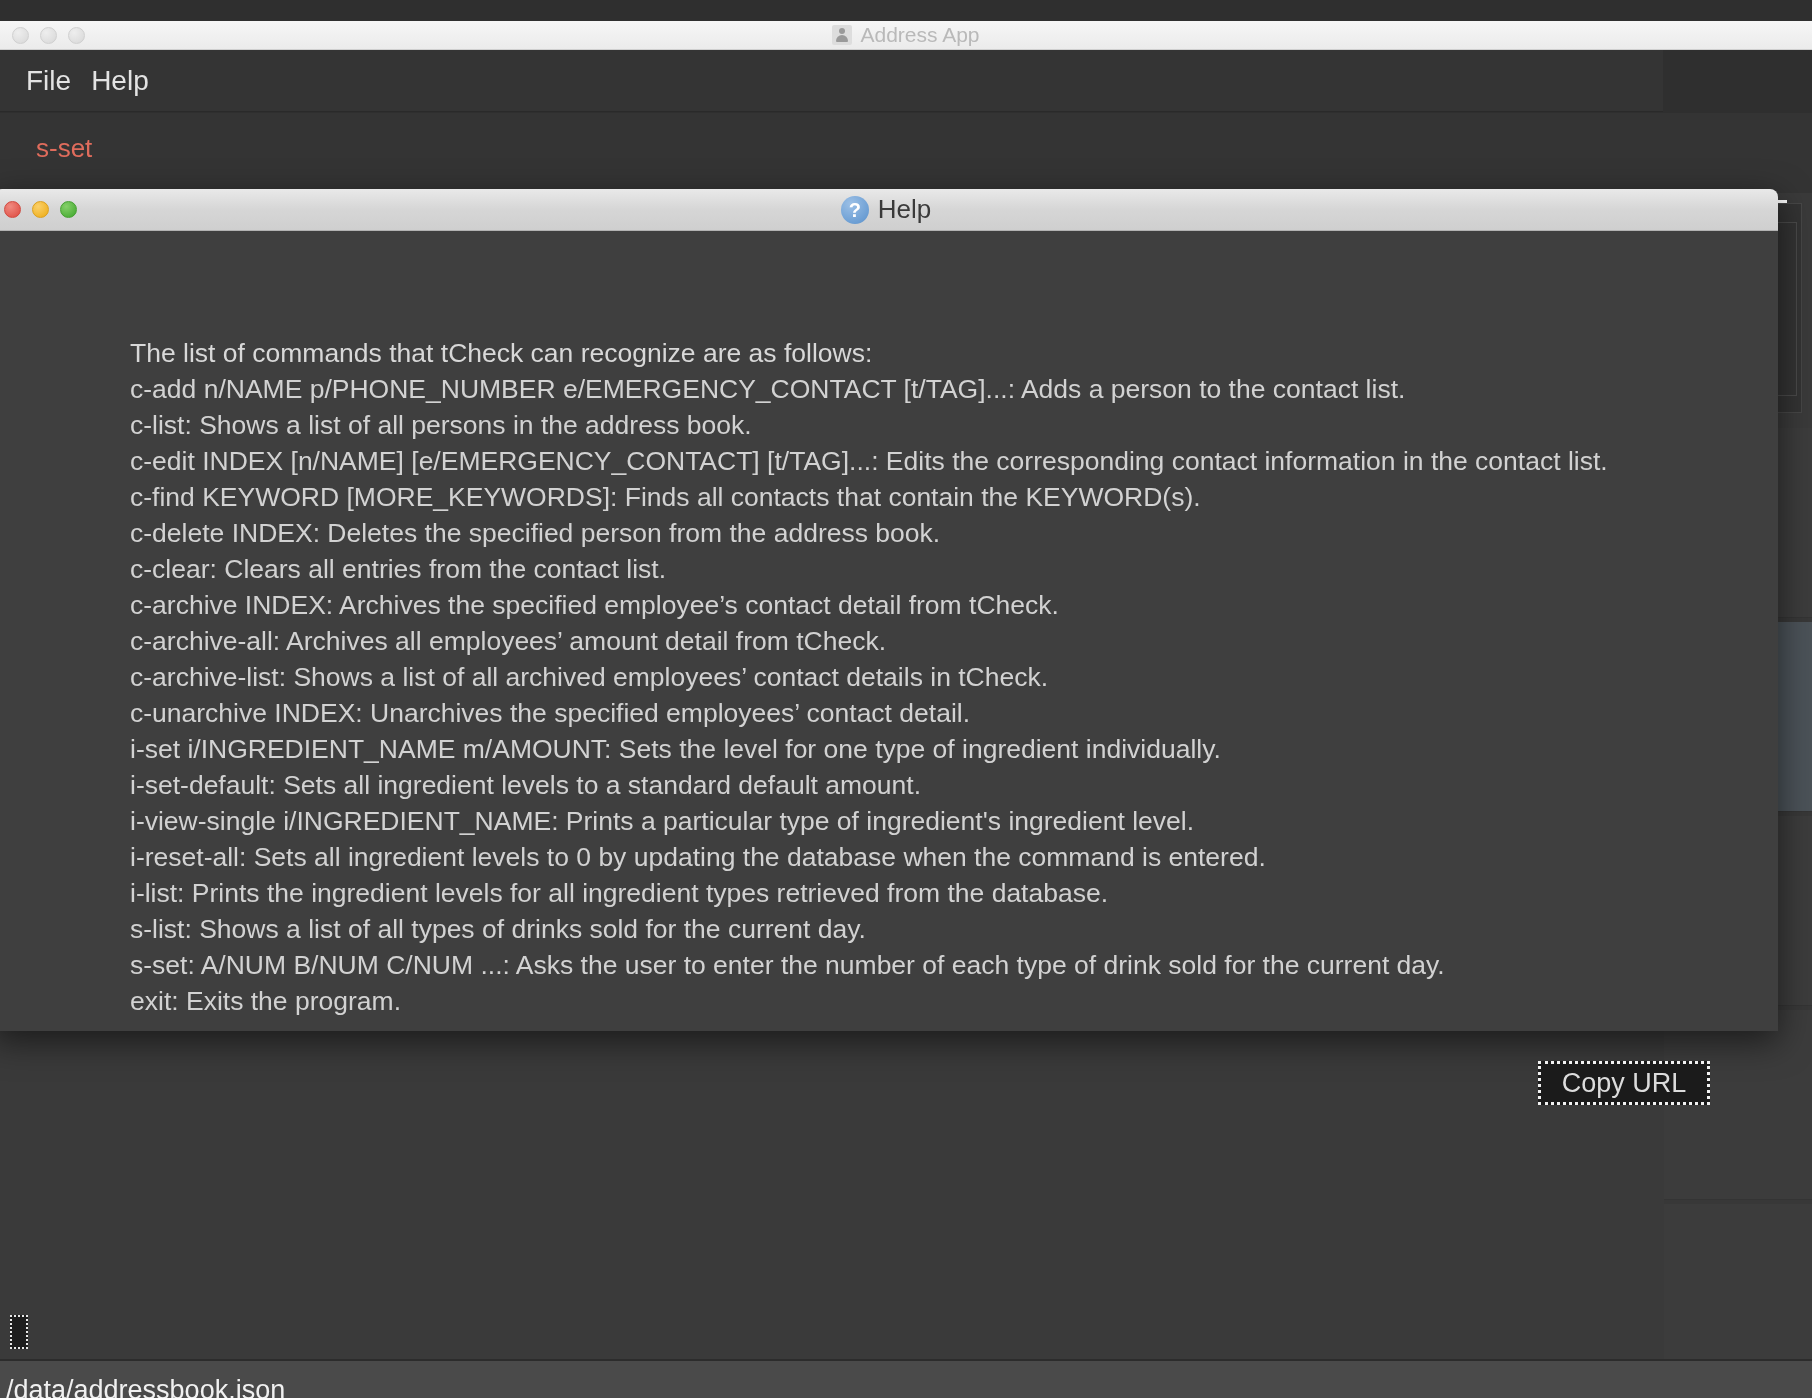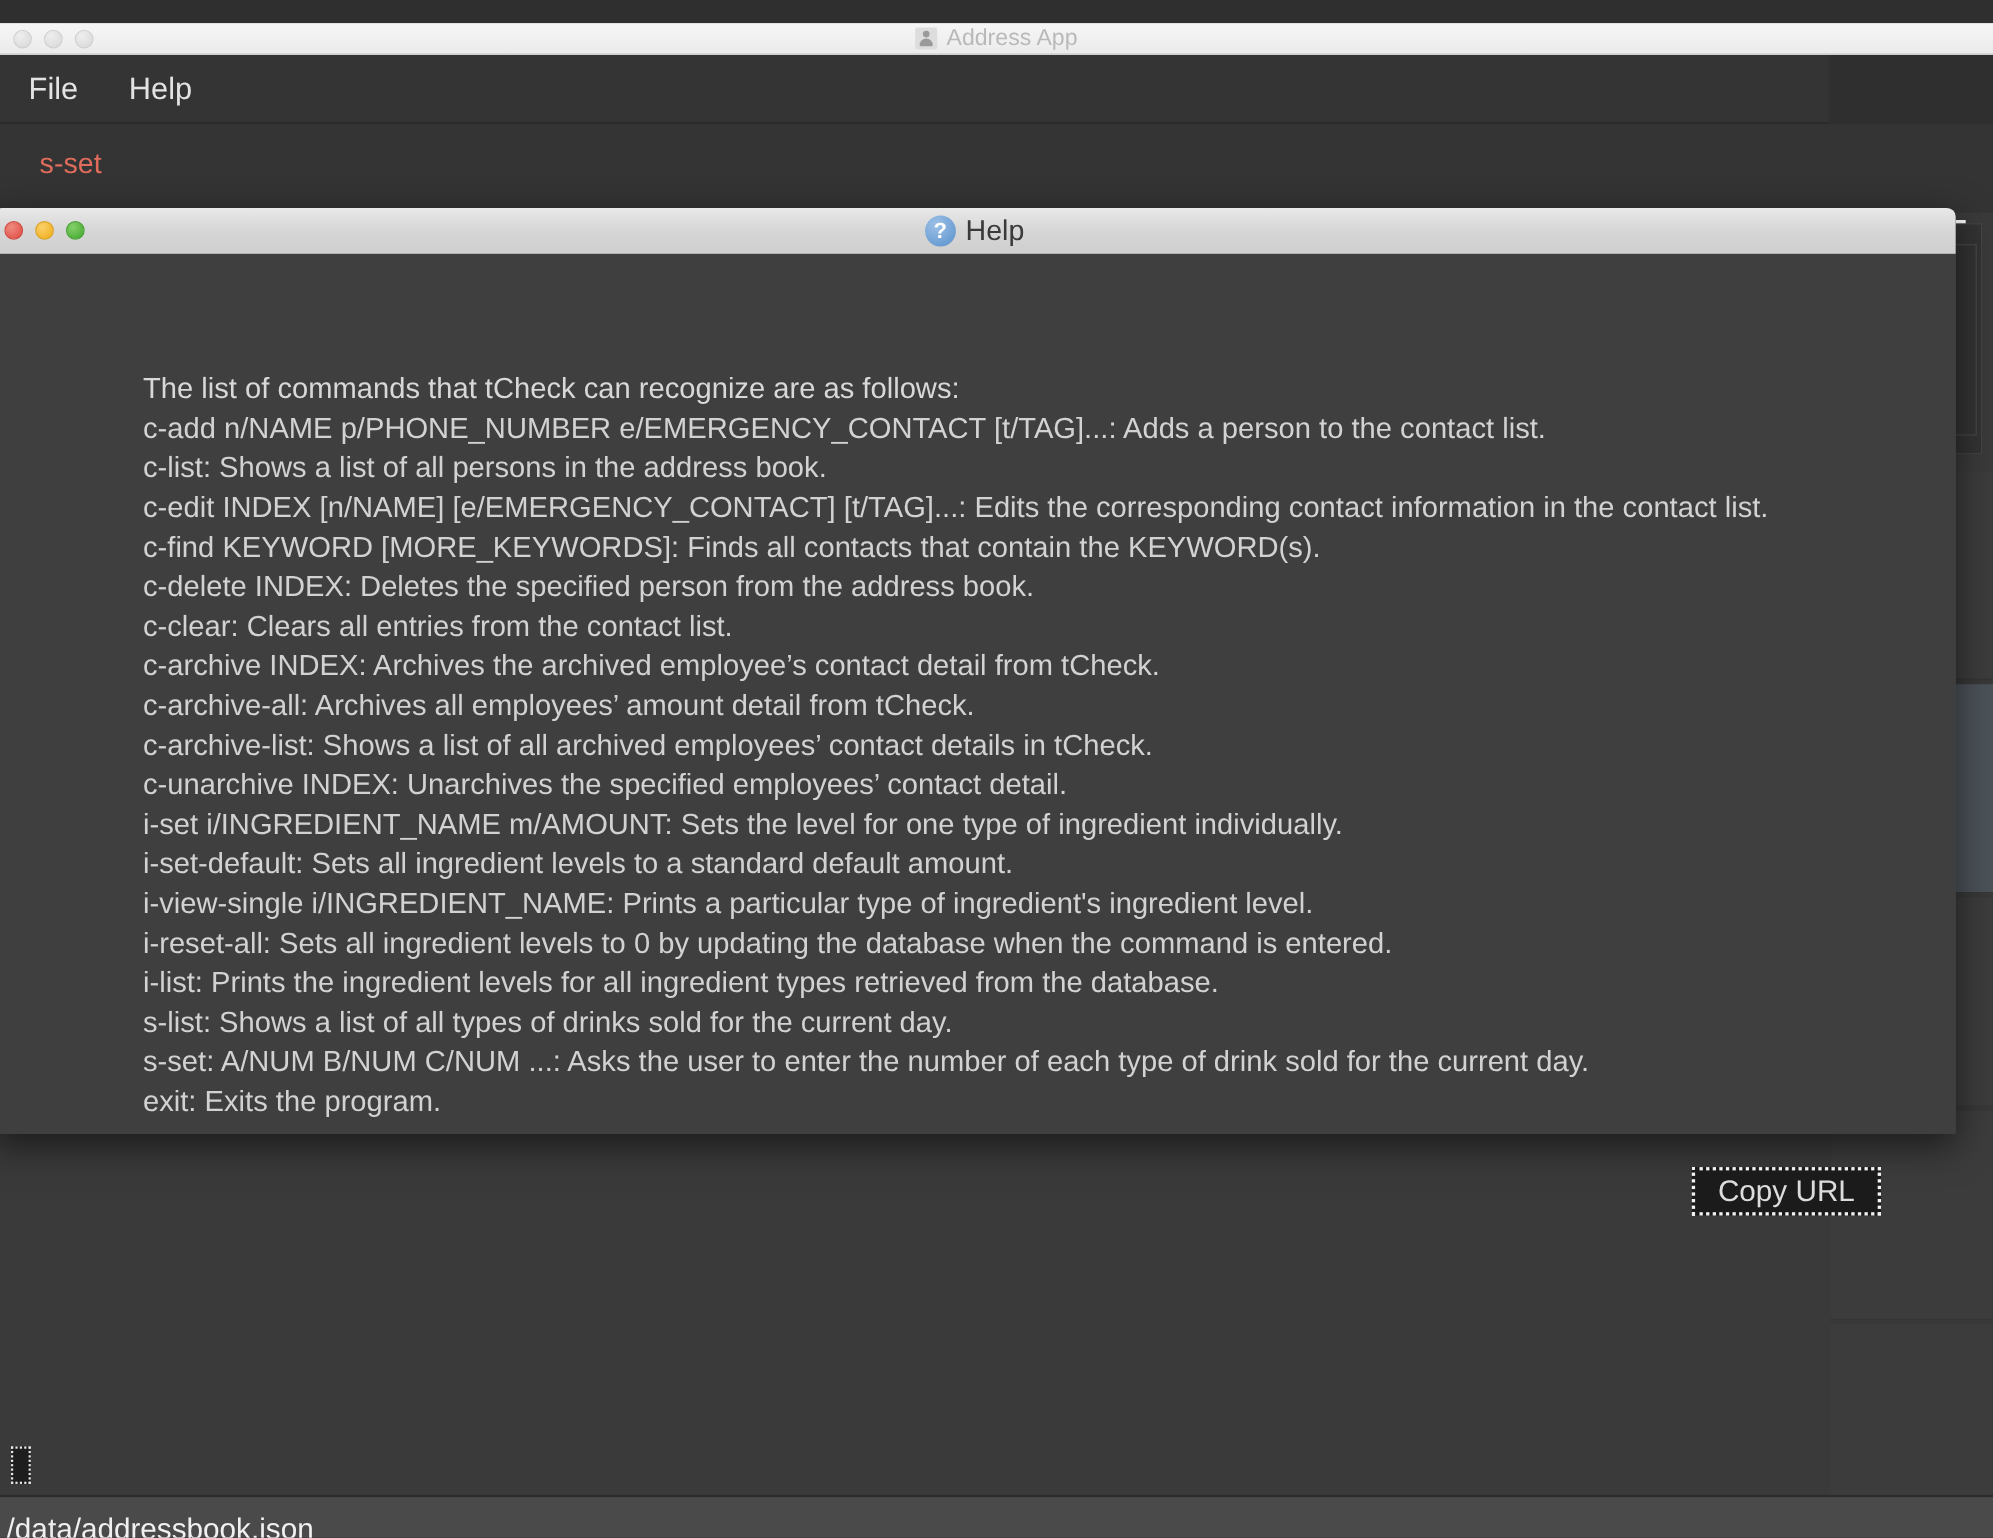--- a/index.html
+++ b/index.html
@@ -82,21 +82,20 @@
   .menubar {
     position: absolute;
     top: 29px; left: 0;
     width: 1663px;
     height: 62px;
     background: #343434;
     border-bottom: 1px solid #2a2a2a;
     display: flex;
     align-items: center;
     padding-left: 16px;
-    gap: 26px;
     text-align: center;
   }
   .menu-item {
     font-size: 28px;
     color: #e3e3e3;
     padding: 2px 10px;
     cursor: default;
   }
 
   
@@ -337,21 +336,21 @@
 
     <div class="help-content">
       <div class="help-text-block">
         <div class="help-line intro">The list of commands that tCheck can recognize are as follows:</div>
         <div class="help-line">c-add n/NAME p/PHONE_NUMBER e/EMERGENCY_CONTACT [t/TAG]...: Adds a person to the contact list.</div>
         <div class="help-line">c-list: Shows a list of all persons in the address book.</div>
         <div class="help-line">c-edit INDEX [n/NAME] [e/EMERGENCY_CONTACT] [t/TAG]...: Edits the corresponding contact information in the contact list.</div>
         <div class="help-line">c-find KEYWORD [MORE_KEYWORDS]: Finds all contacts that contain the KEYWORD(s).</div>
         <div class="help-line">c-delete INDEX: Deletes the specified person from the address book.</div>
         <div class="help-line">c-clear: Clears all entries from the contact list.</div>
-        <div class="help-line">c-archive INDEX: Archives the archived employee’s contact detail from tCheck.</div>
+        <div class="help-line">c-archive INDEX: Archives the specified employee’s contact detail from tCheck.</div>
         <div class="help-line">c-archive-all: Archives all employees’ amount detail from tCheck.</div>
         <div class="help-line">c-archive-list: Shows a list of all archived employees’ contact details in tCheck.</div>
         <div class="help-line">c-unarchive INDEX: Unarchives the specified employees’ contact detail.</div>
         <div class="help-line">i-set i/INGREDIENT_NAME m/AMOUNT: Sets the level for one type of ingredient individually.</div>
         <div class="help-line">i-set-default: Sets all ingredient levels to a standard default amount.</div>
         <div class="help-line">i-view-single i/INGREDIENT_NAME: Prints a particular type of ingredient's ingredient level.</div>
         <div class="help-line">i-reset-all: Sets all ingredient levels to 0 by updating the database when the command is entered.</div>
         <div class="help-line">i-list: Prints the ingredient levels for all ingredient types retrieved from the database.</div>
         <div class="help-line">s-list: Shows a list of all types of drinks sold for the current day.</div>
         <div class="help-line">s-set: A/NUM B/NUM C/NUM ...: Asks the user to enter the number of each type of drink sold for the current day.</div>

